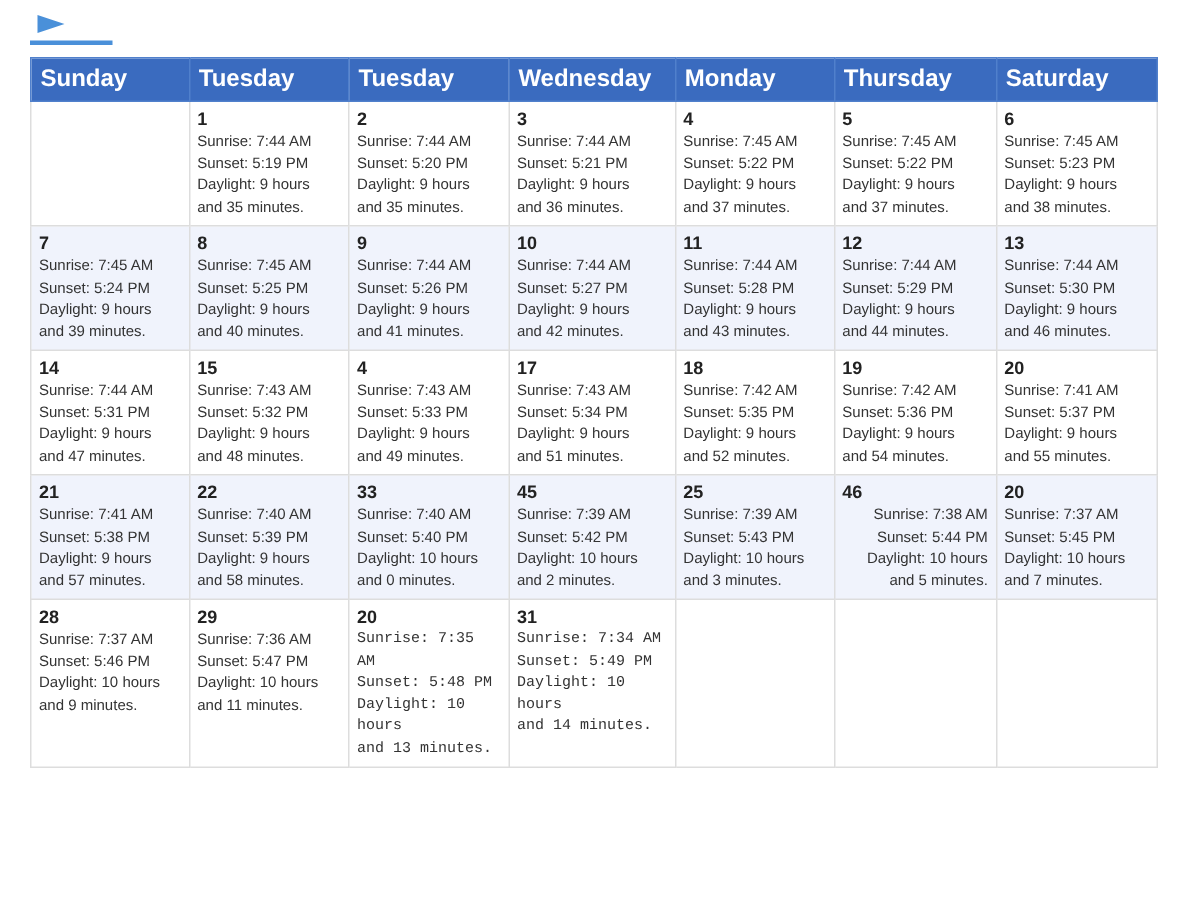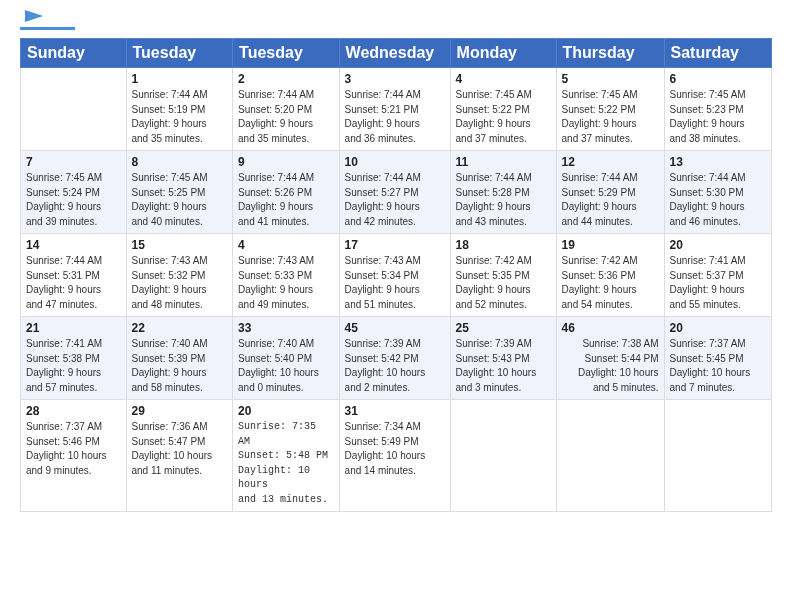--- a/index.html
+++ b/index.html
@@ -337,21 +337,21 @@
           </td>
           <td>
             <div class="day-number">20</div>
             <div class="day-info" style="white-space: pre-line; font-family: Liberation Mono, monospace;">Sunrise: 7:35 AM
 Sunset: 5:48 PM
 Daylight: 10 hours
 and 13 minutes.</div>
           </td>
           <td>
             <div class="day-number">31</div>
-            <div class="day-info" style="white-space: pre-line;">Sunrise: 7:34 AM
+            <div class="day-info" style="white-space: pre-line; font-family: Liberation Mono, monospace;">Sunrise: 7:34 AM
 Sunset: 5:49 PM
 Daylight: 10 hours
 and 14 minutes.</div>
           </td>
           <td class="empty-cell" style="background: rgb(255, 255, 255);"></td>
           <td class="empty-cell" style="background: rgb(255, 255, 255);"></td>
           <td class="empty-cell" style="background: rgb(255, 255, 255);"></td>
         </tr>
       </tbody>
   </table>

